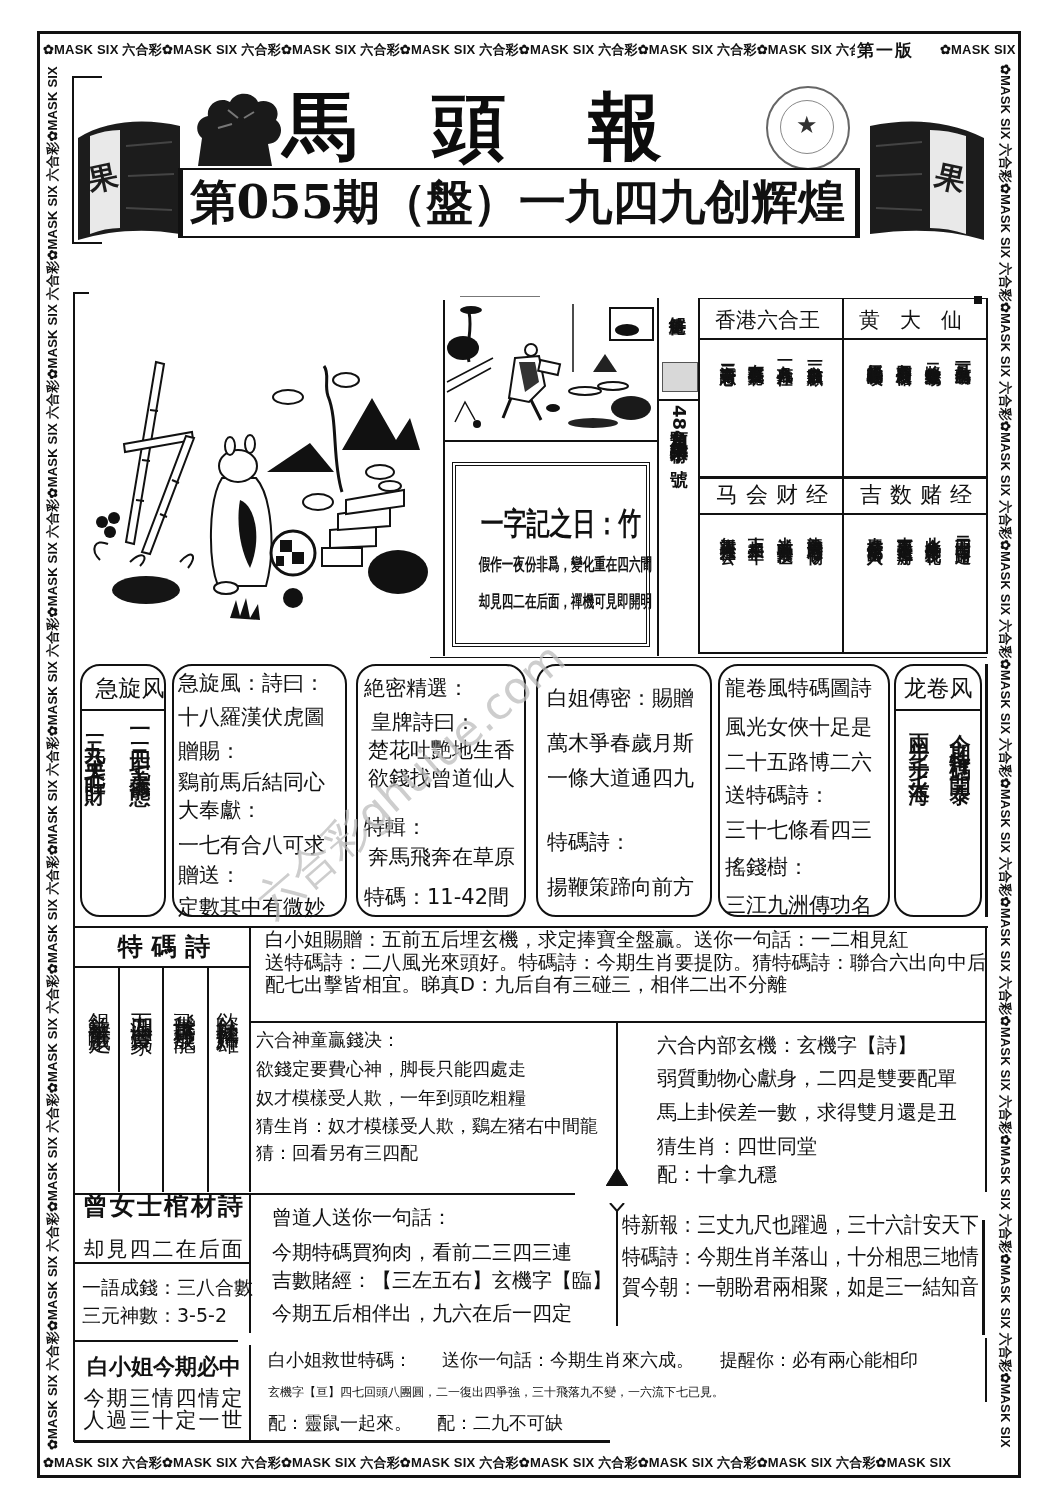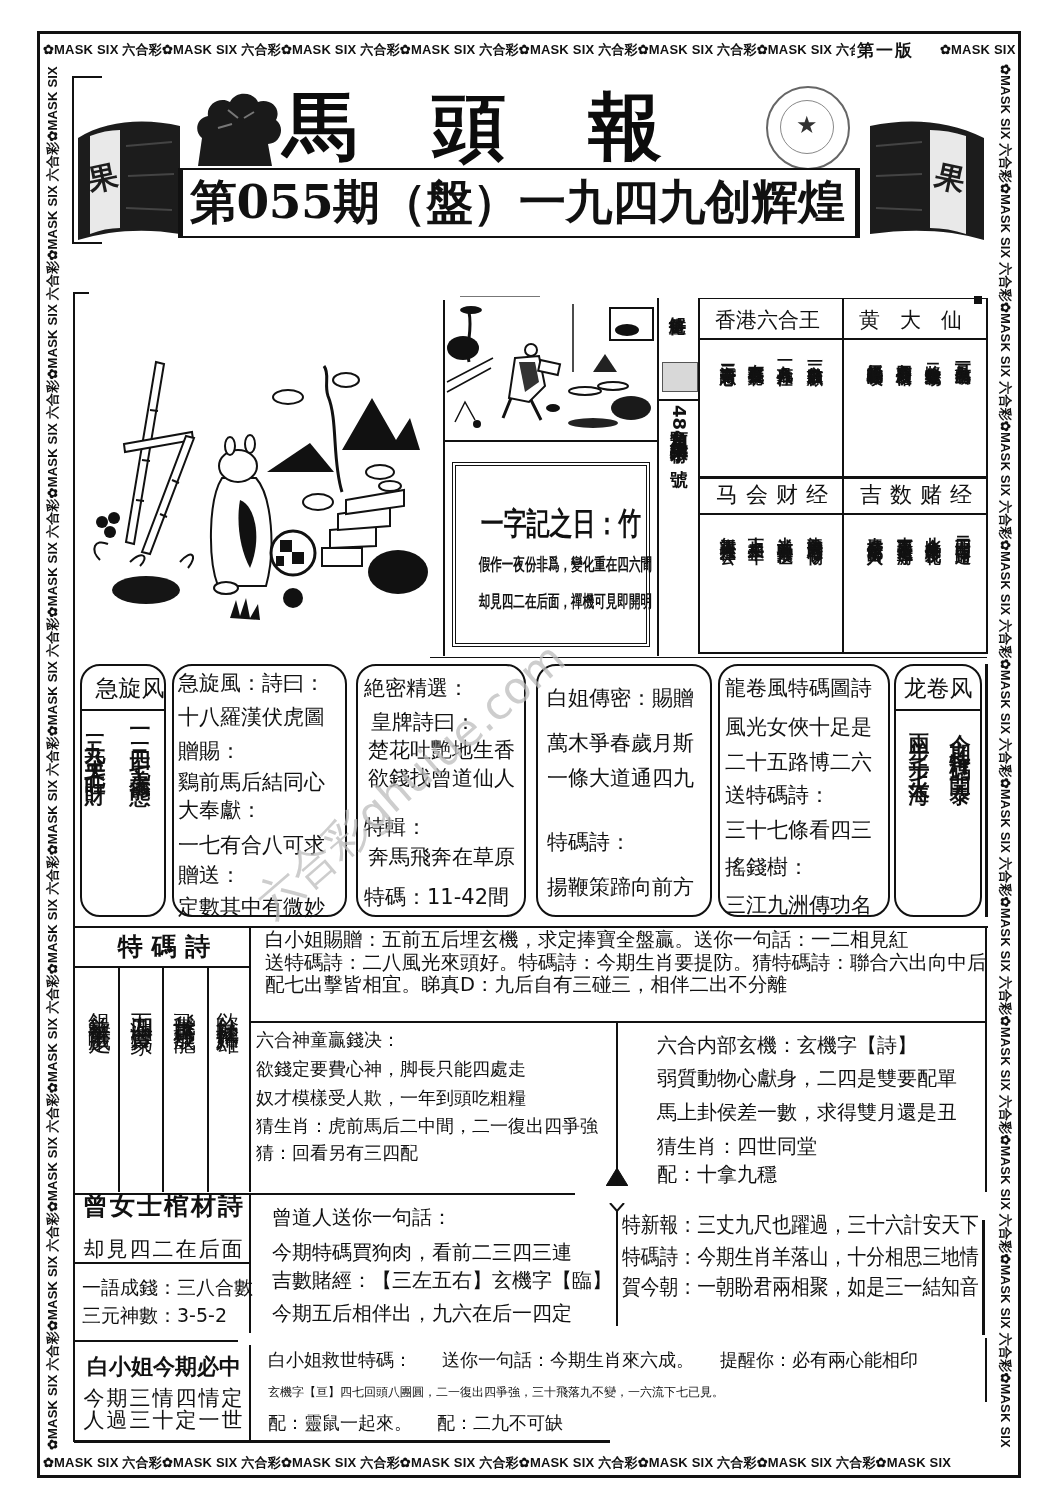--- a/index.html
+++ b/index.html
@@ -258,21 +258,21 @@
 <div class="scol" style="left:216px;top:995px;">欲除社鼠招奸雄</div>
 
 <div class="l195" style="left:265px;top:929px;">白小姐賜贈：五前五后埋玄機，求定捧寶全盤贏。送你一句話：一二相見紅</div>
 <div class="l195" style="left:265px;top:952px;">送特碼詩：二八風光來頭好。特碼詩：今期生肖要提防。猜特碼詩：聯合六出向中后</div>
 <div class="l195" style="left:265px;top:974px;text-align:right;">配七出擊皆相宜。睇真D：九后自有三碰三，相伴二出不分離</div>
 <div class="hl" style="left:250px;top:1021px;width:737px;"></div>
 
 <div class="l18" style="left:256px;top:1029px;">六合神童贏錢决：</div>
 <div class="l18" style="left:256px;top:1058px;">欲錢定要費心神，脚長只能四處走</div>
 <div class="l18" style="left:256px;top:1087px;">奴才模樣受人欺，一年到頭吃粗糧</div>
-<div class="l18" style="left:256px;top:1115px;">猜生肖：虎前馬后二中間，二一復出四爭強</div>
+<div class="l18" style="left:256px;top:1115px;">猜生肖：奴才模樣受人欺，鷄左猪右中間龍</div>
 <div class="l18" style="left:256px;top:1142px;">猜：回看另有三四配</div>
 
 <div class="vl" style="left:616px;top:1022px;height:158px;"></div>
 <svg class="a" style="left:606px;top:1168px;" width="22" height="18" viewBox="0 0 22 18">
     <path d="M11 0 L22 18 L0 18 Z M11 4 L11 18" fill="#111" stroke="#111"></path>
   </svg>
 <div class="l20" style="left:657px;top:1033px;">六合内部玄機：玄機字【詩】</div>
 <div class="l20" style="left:657px;top:1066px;">弱質動物心獻身，二四是雙要配單</div>
 <div class="l20" style="left:657px;top:1100px;">馬上卦侯差一數，求得雙月還是丑</div>
 <div class="l20" style="left:657px;top:1134px;">猜生肖：四世同堂</div>

